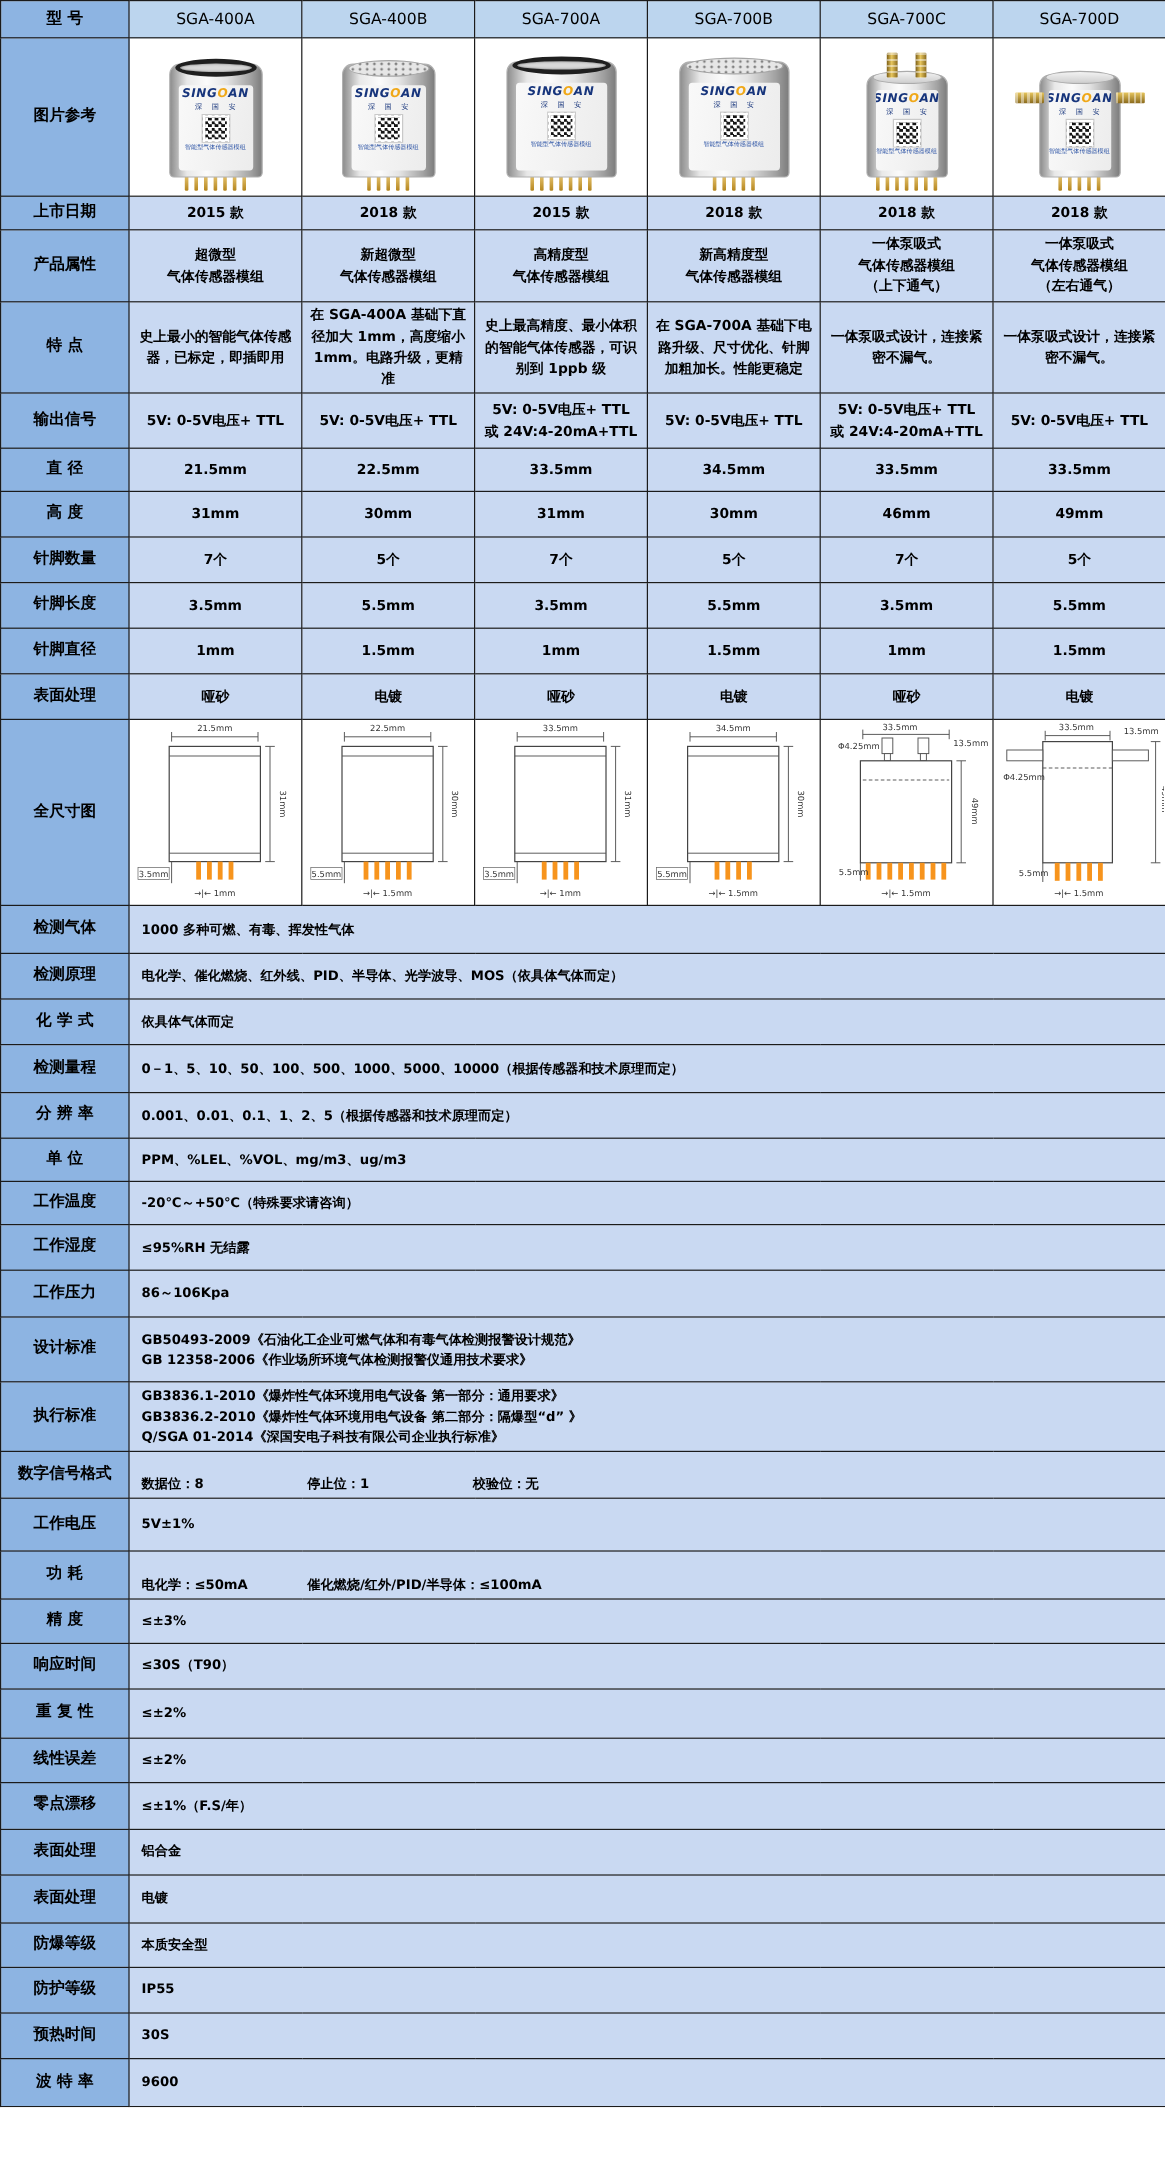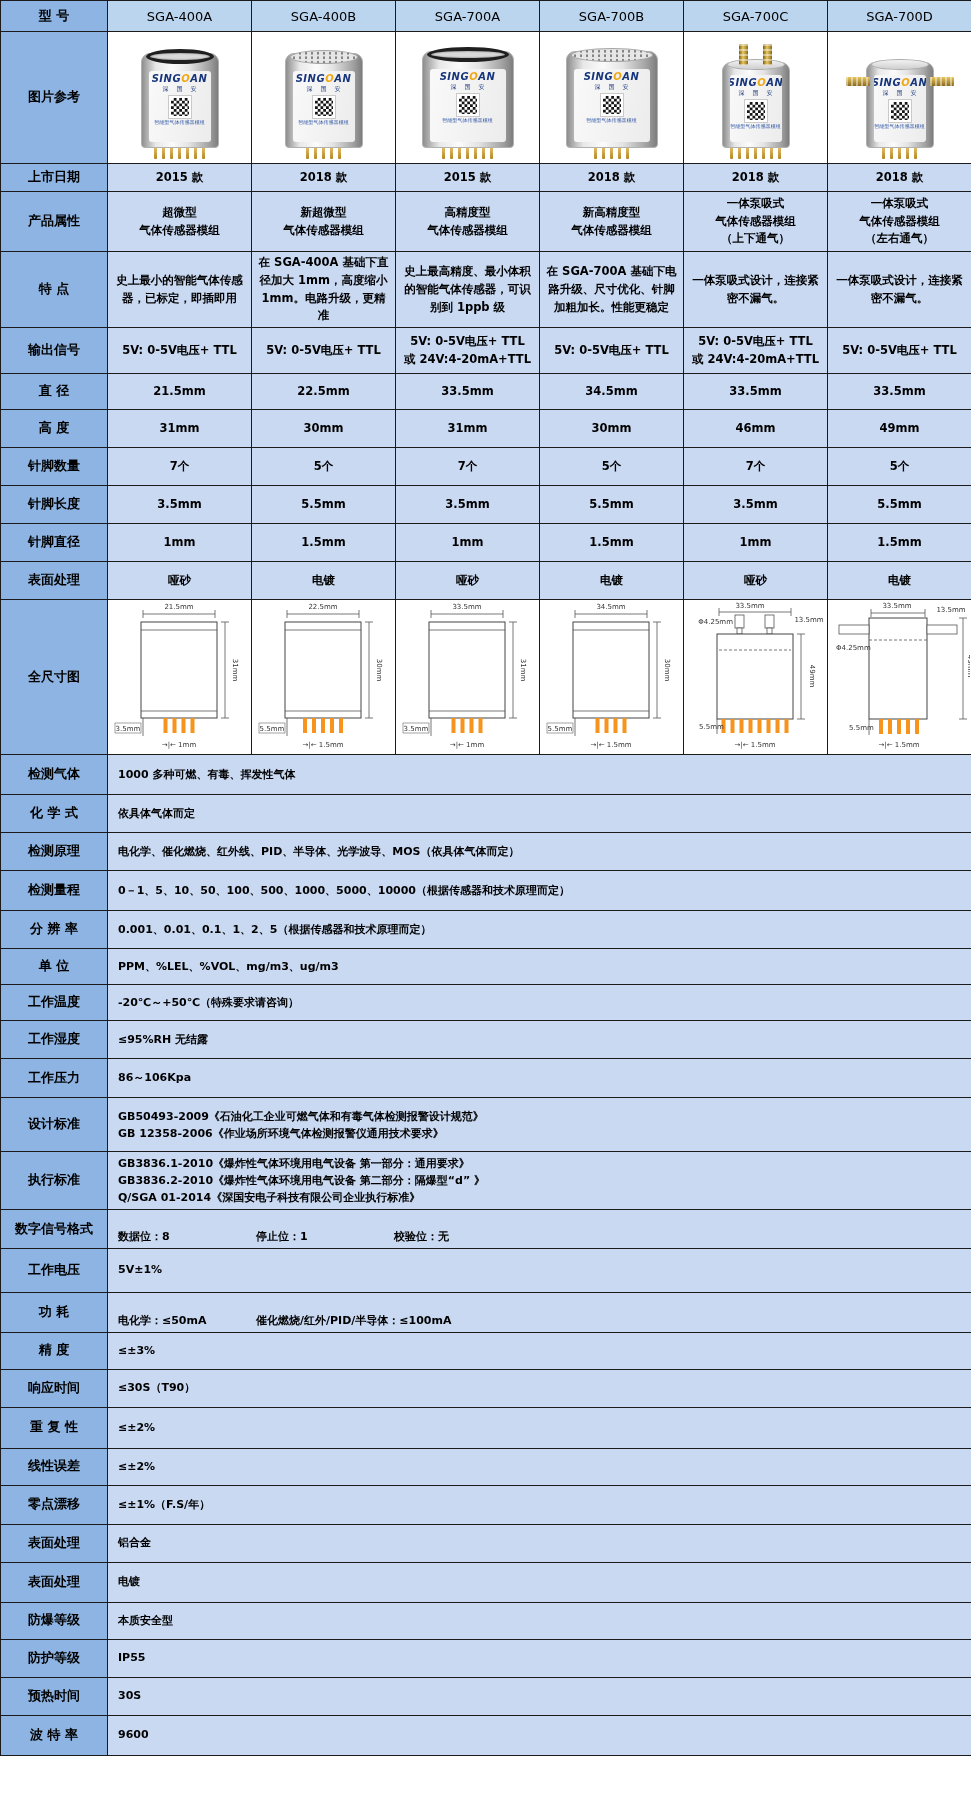--- a/index.html
+++ b/index.html
@@ -451,26 +451,26 @@
               <text x="20" y="130" text-anchor="start">5.5mm</text>
               <line x1="40" y1="119" x2="40" y2="135" stroke="#555" stroke-width="0.8"></line>
               <text x="70" y="147" text-anchor="middle">→|← 1.5mm</text>
             </svg></td>
         </tr>
         <tr style="height: 40px;">
           <td class="lbl">检测气体</td>
           <td class="spec-val" colspan="6">1000 多种可燃、有毒、挥发性气体</td>
         </tr>
         <tr style="height: 38px;">
+          <td class="lbl">检测原理</td>
+          <td class="spec-val" colspan="6">电化学、催化燃烧、红外线、PID、半导体、光学波导、MOS（依具体气体而定）</td>
+        </tr>
+        <tr style="height: 38px;">
           <td class="lbl">化 学 式</td>
           <td class="spec-val" colspan="6">依具体气体而定</td>
-        </tr>
-        <tr style="height: 38px;">
-          <td class="lbl">检测原理</td>
-          <td class="spec-val" colspan="6">电化学、催化燃烧、红外线、PID、半导体、光学波导、MOS（依具体气体而定）</td>
         </tr>
         <tr style="height: 40px;">
           <td class="lbl">检测量程</td>
           <td class="spec-val" colspan="6">0－1、5、10、50、100、500、1000、5000、10000（根据传感器和技术原理而定）</td>
         </tr>
         <tr style="height: 38px;">
           <td class="lbl">分 辨 率</td>
           <td class="spec-val" colspan="6">0.001、0.01、0.1、1、2、5（根据传感器和技术原理而定）</td>
         </tr>
         <tr style="height: 36px;">

